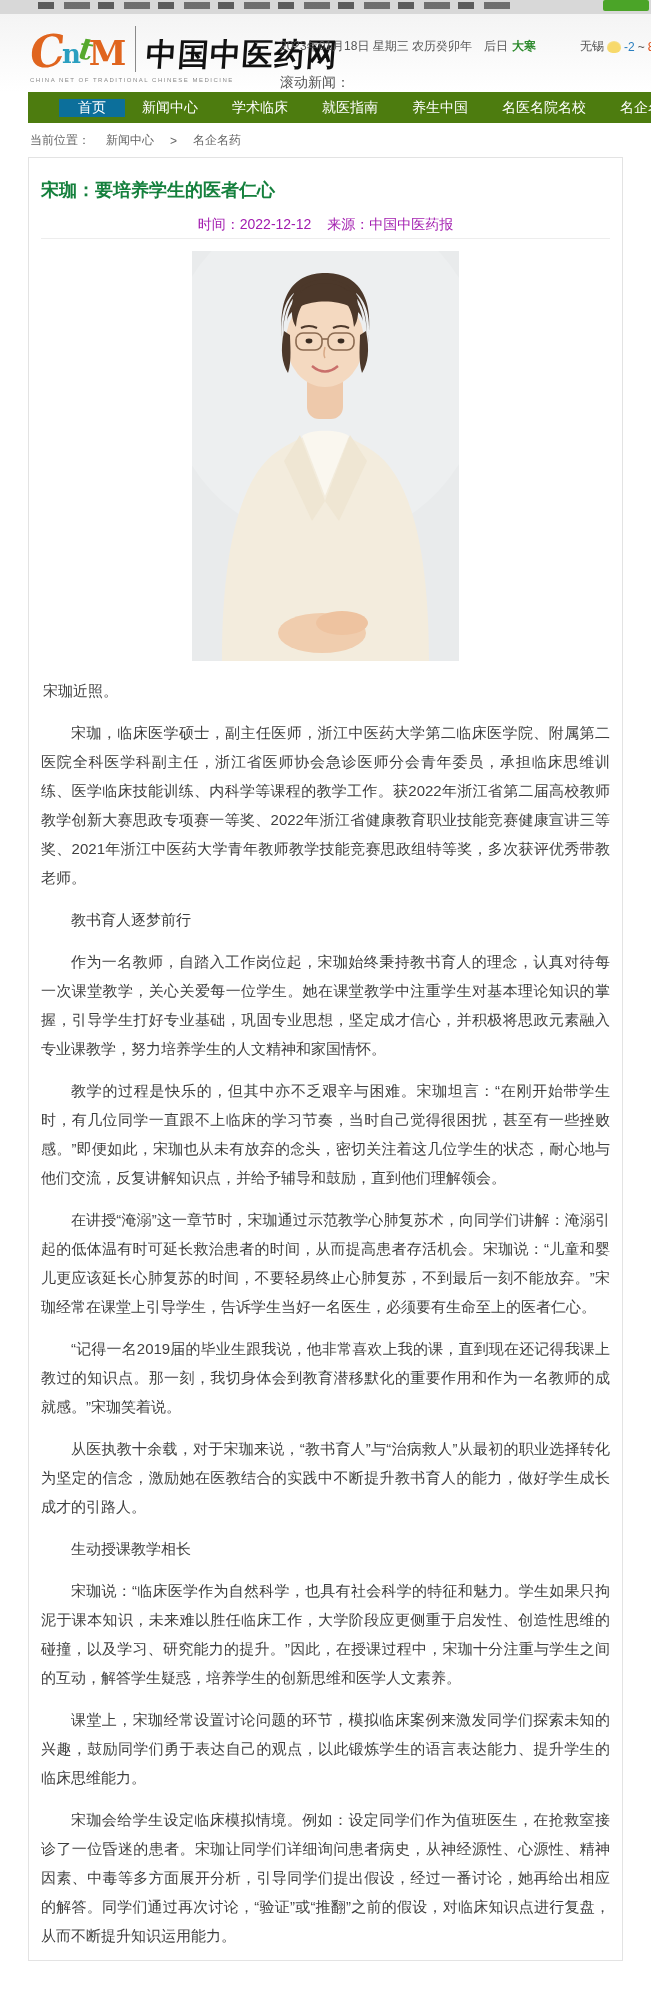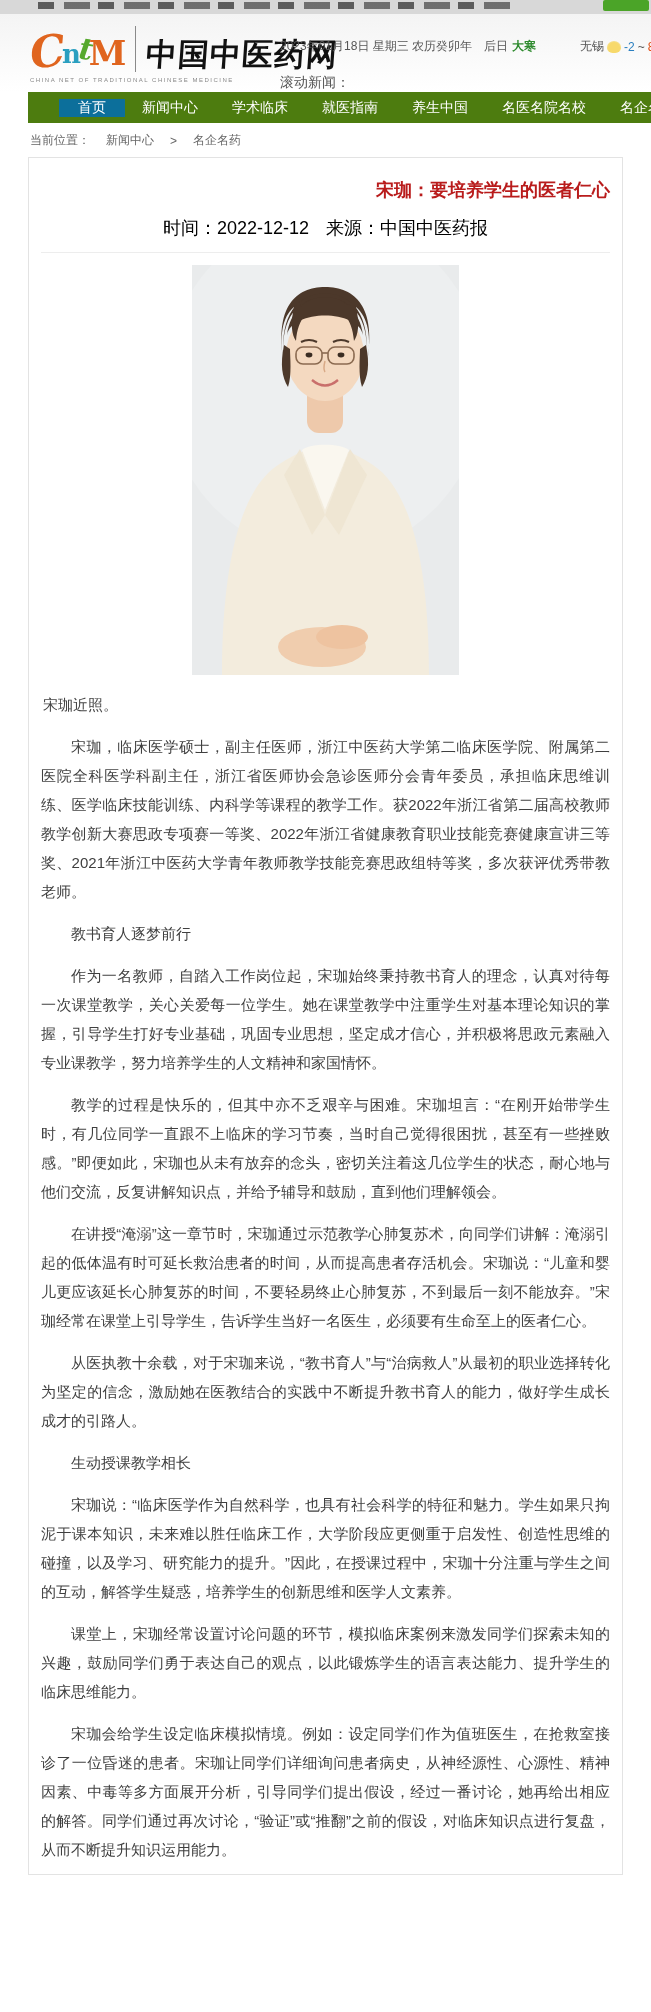--- a/index.html
+++ b/index.html
@@ -37,22 +37,22 @@
   .nav { margin-left:28px; width:623px; height:31px; background:#4d7c0f; display:flex; align-items:center; overflow:hidden;padding-left:31px; }
   .nav-item { color:#fff; font-size:14px; display:flex; align-items:center; padding:0 17px; cursor:pointer; white-space:nowrap; }
   .nav-item.active { background:#0c6f9b; padding:0 19px; }
 
   
   .breadcrumb { margin:9px 0 8px 30px; font-size:12px; color:#666; display:flex; gap:16px; align-items:center; }
   .breadcrumb a { color:#666; text-decoration:none; }
 
   
   .card { margin:0 28px; width:595px; background:#fff; border:1px solid #e3e3e3; padding:16px 12px 10px 12px; }
-  .title { text-align:right; font-size:18px; font-weight:bold; color:#b91c1c; margin-top:4px; }
-  .meta { text-align:center; font-size:18px; color:#000000; margin-top:14px; padding-bottom:12px; border-bottom:1px solid #ededed; }
+  .title { text-align:left; font-size:18px; font-weight:bold; color:#15803d; margin-top:4px; }
+  .meta { text-align:center; font-size:14px; color:#a21caf; margin-top:14px; padding-bottom:4px; border-bottom:1px solid #ededed; }
   .meta span { margin:0 6px; }
 
   
   .photo-wrap { display:flex; justify-content:center; margin-top:12px; }
   .photo { width:267px; height:410px; background:#e9ebec; position:relative; overflow:hidden; }
   .caption { font-size:15px; color:#454545; margin:16px 2px 0 2px; line-height:28px; }
 
   
   .body-text { margin-top:2px; }
   .para { font-size:15px; color:#3f3f3f; line-height:29px; text-indent:2em; margin-top:13px; text-align:justify; }
@@ -163,20 +163,21 @@
     </div>
 
     <div class="caption">宋珈近照。</div>
 
     <div class="body-text">
         <p class="para">宋珈，临床医学硕士，副主任医师，浙江中医药大学第二临床医学院、附属第二医院全科医学科副主任，浙江省医师协会急诊医师分会青年委员，承担临床思维训练、医学临床技能训练、内科学等课程的教学工作。获2022年浙江省第二届高校教师教学创新大赛思政专项赛一等奖、2022年浙江省健康教育职业技能竞赛健康宣讲三等奖、2021年浙江中医药大学青年教师教学技能竞赛思政组特等奖，多次获评优秀带教老师。</p>
         <p class="para subhead">教书育人逐梦前行</p>
         <p class="para">作为一名教师，自踏入工作岗位起，宋珈始终秉持教书育人的理念，认真对待每一次课堂教学，关心关爱每一位学生。她在课堂教学中注重学生对基本理论知识的掌握，引导学生打好专业基础，巩固专业思想，坚定成才信心，并积极将思政元素融入专业课教学，努力培养学生的人文精神和家国情怀。</p>
         <p class="para">教学的过程是快乐的，但其中亦不乏艰辛与困难。宋珈坦言：“在刚开始带学生时，有几位同学一直跟不上临床的学习节奏，当时自己觉得很困扰，甚至有一些挫败感。”即便如此，宋珈也从未有放弃的念头，密切关注着这几位学生的状态，耐心地与他们交流，反复讲解知识点，并给予辅导和鼓励，直到他们理解领会。</p>
         <p class="para">在讲授“淹溺”这一章节时，宋珈通过示范教学心肺复苏术，向同学们讲解：淹溺引起的低体温有时可延长救治患者的时间，从而提高患者存活机会。宋珈说：“儿童和婴儿更应该延长心肺复苏的时间，不要轻易终止心肺复苏，不到最后一刻不能放弃。”宋珈经常在课堂上引导学生，告诉学生当好一名医生，必须要有生命至上的医者仁心。</p>
+        <p class="para">“记得一名2019届的毕业生跟我说，他非常喜欢上我的课，直到现在还记得我课上教过的知识点。那一刻，我切身体会到教育潜移默化的重要作用和作为一名教师的成就感。”宋珈笑着说。</p>
         <p class="para">从医执教十余载，对于宋珈来说，“教书育人”与“治病救人”从最初的职业选择转化为坚定的信念，激励她在医教结合的实践中不断提升教书育人的能力，做好学生成长成才的引路人。</p>
         <p class="para subhead">生动授课教学相长</p>
         <p class="para">宋珈说：“临床医学作为自然科学，也具有社会科学的特征和魅力。学生如果只拘泥于课本知识，未来难以胜任临床工作，大学阶段应更侧重于启发性、创造性思维的碰撞，以及学习、研究能力的提升。”因此，在授课过程中，宋珈十分注重与学生之间的互动，解答学生疑惑，培养学生的创新思维和医学人文素养。</p>
         <p class="para">课堂上，宋珈经常设置讨论问题的环节，模拟临床案例来激发同学们探索未知的兴趣，鼓励同学们勇于表达自己的观点，以此锻炼学生的语言表达能力、提升学生的临床思维能力。</p>
         <p class="para">宋珈会给学生设定临床模拟情境。例如：设定同学们作为值班医生，在抢救室接诊了一位昏迷的患者。宋珈让同学们详细询问患者病史，从神经源性、心源性、精神因素、中毒等多方面展开分析，引导同学们提出假设，经过一番讨论，她再给出相应的解答。同学们通过再次讨论，“验证”或“推翻”之前的假设，对临床知识点进行复盘，从而不断提升知识运用能力。</p>
       </div>
 
   </div>
 
 </div>

